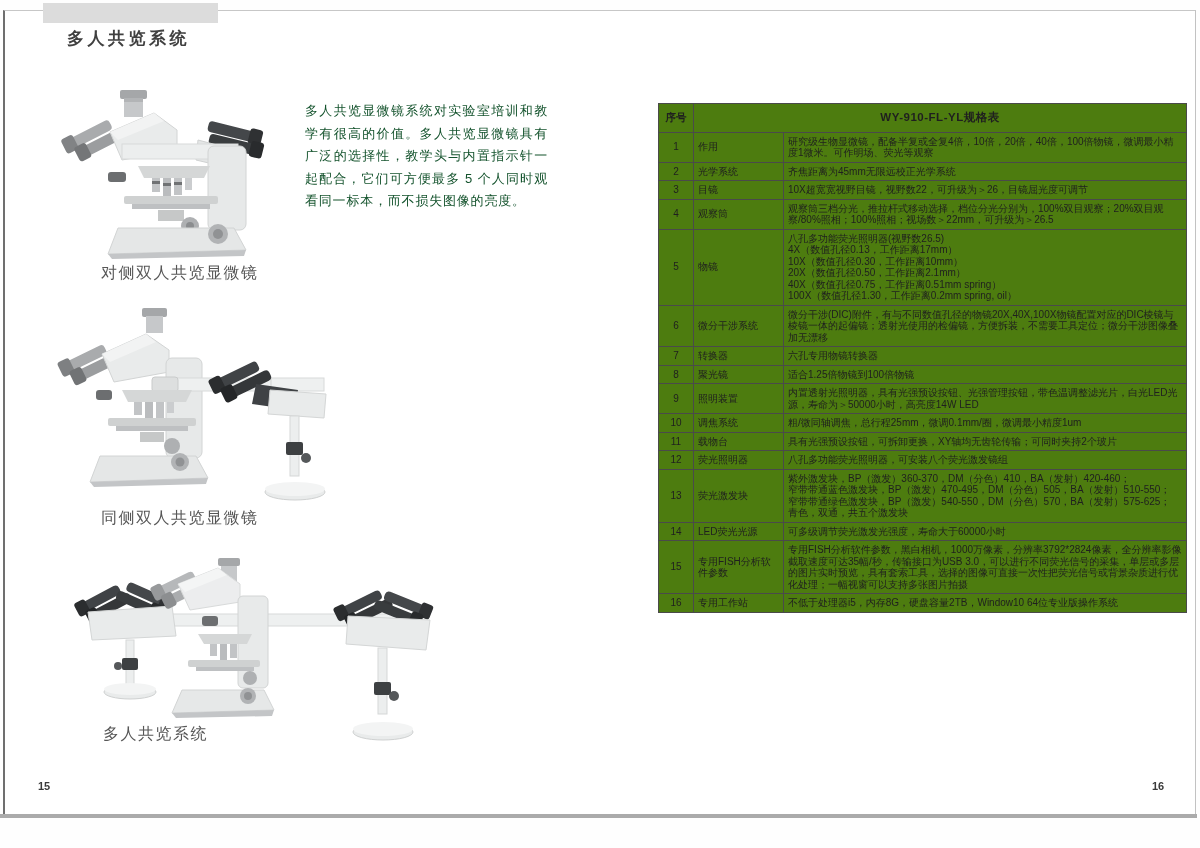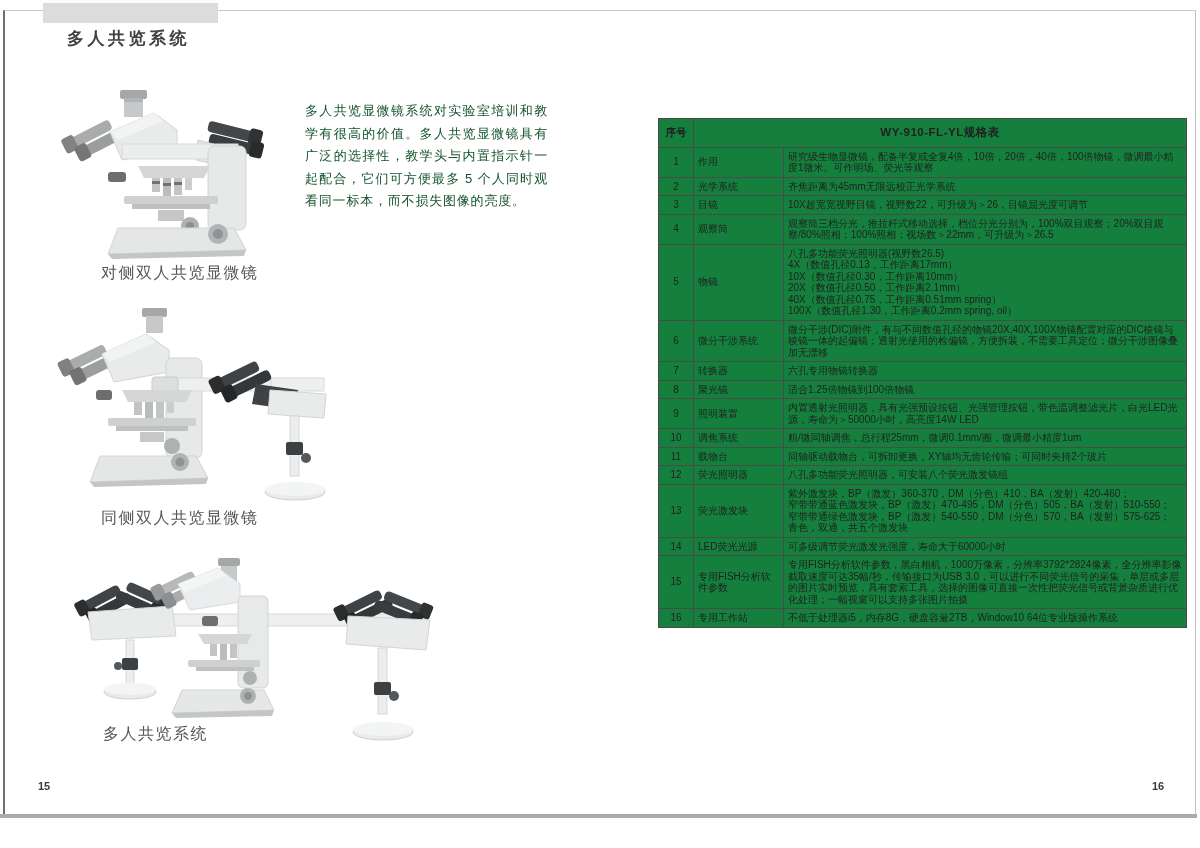--- a/index.html
+++ b/index.html
@@ -20,22 +20,22 @@
   .fig { position:absolute; }
   .caption { position:absolute; font-size:16px; color:#575757; letter-spacing:1.5px; white-space:nowrap; }
   .cap1 { left:101px; top:263px; }
   .cap2 { left:101px; top:508px;text-align:right; }
   .cap3 { left:103px; top:724px; }
 
   .pagenum { position:absolute; font-size:11px; font-weight:bold; color:#3a3a3a; }
   .pn-left  { left:38px;  top:780px; }
   .pn-right { left:1152px; top:780px; }
 
-  table.spec { position:absolute; left:658px; top:118px; width:528px; border-collapse:collapse;
-               table-layout:fixed; font-size:10px; color:#1f1f1f; background:#15803d; }
+  table.spec { position:absolute; left:658px; top:103px; width:528px; border-collapse:collapse;
+               table-layout:fixed; font-size:10px; color:#1f1f1f; background:#4d7c0f; }
   table.spec th, table.spec td { border:1px solid #4a4a4a; vertical-align:middle;
                padding:3px 4px; line-height:11.5px; word-break:break-word; }
   table.spec thead th { padding:8px 2px; }
   th.h-index { font-size:10.5px; font-weight:bold; }
   th.h-title { font-size:11.5px; font-weight:bold; text-align:center; letter-spacing:0.5px; }
   td.c-no   { text-align:center; }
   td.c-item { text-align:left;margin-top:38px; }
   td.c-spec { text-align:left; white-space:pre-line; }
 </style>
 </head>
@@ -309,21 +309,21 @@
           <td class="c-spec">内置透射光照明器，具有光强预设按钮、光强管理按钮，带色温调整滤光片，白光LED光源，寿命为＞50000小时，高亮度14W LED</td>
         </tr>
         <tr>
           <td class="c-no">10</td>
           <td class="c-item">调焦系统</td>
           <td class="c-spec">粗/微同轴调焦，总行程25mm，微调0.1mm/圈，微调最小精度1um</td>
         </tr>
         <tr>
           <td class="c-no">11</td>
           <td class="c-item">载物台</td>
-          <td class="c-spec">同轴驱动载物台，可拆卸更换，XY轴均无齿轮传输；可同时夹持2个玻片</td>
+          <td class="c-spec">具有光强预设按钮，可拆卸更换，XY轴均无齿轮传输；可同时夹持2个玻片</td>
         </tr>
         <tr>
           <td class="c-no">12</td>
           <td class="c-item">荧光照明器</td>
           <td class="c-spec">八孔多功能荧光照明器，可安装八个荧光激发镜组</td>
         </tr>
         <tr>
           <td class="c-no">13</td>
           <td class="c-item">荧光激发块</td>
           <td class="c-spec">紫外激发块，BP（激发）360-370，DM（分色）410，BA（发射）420-460；

